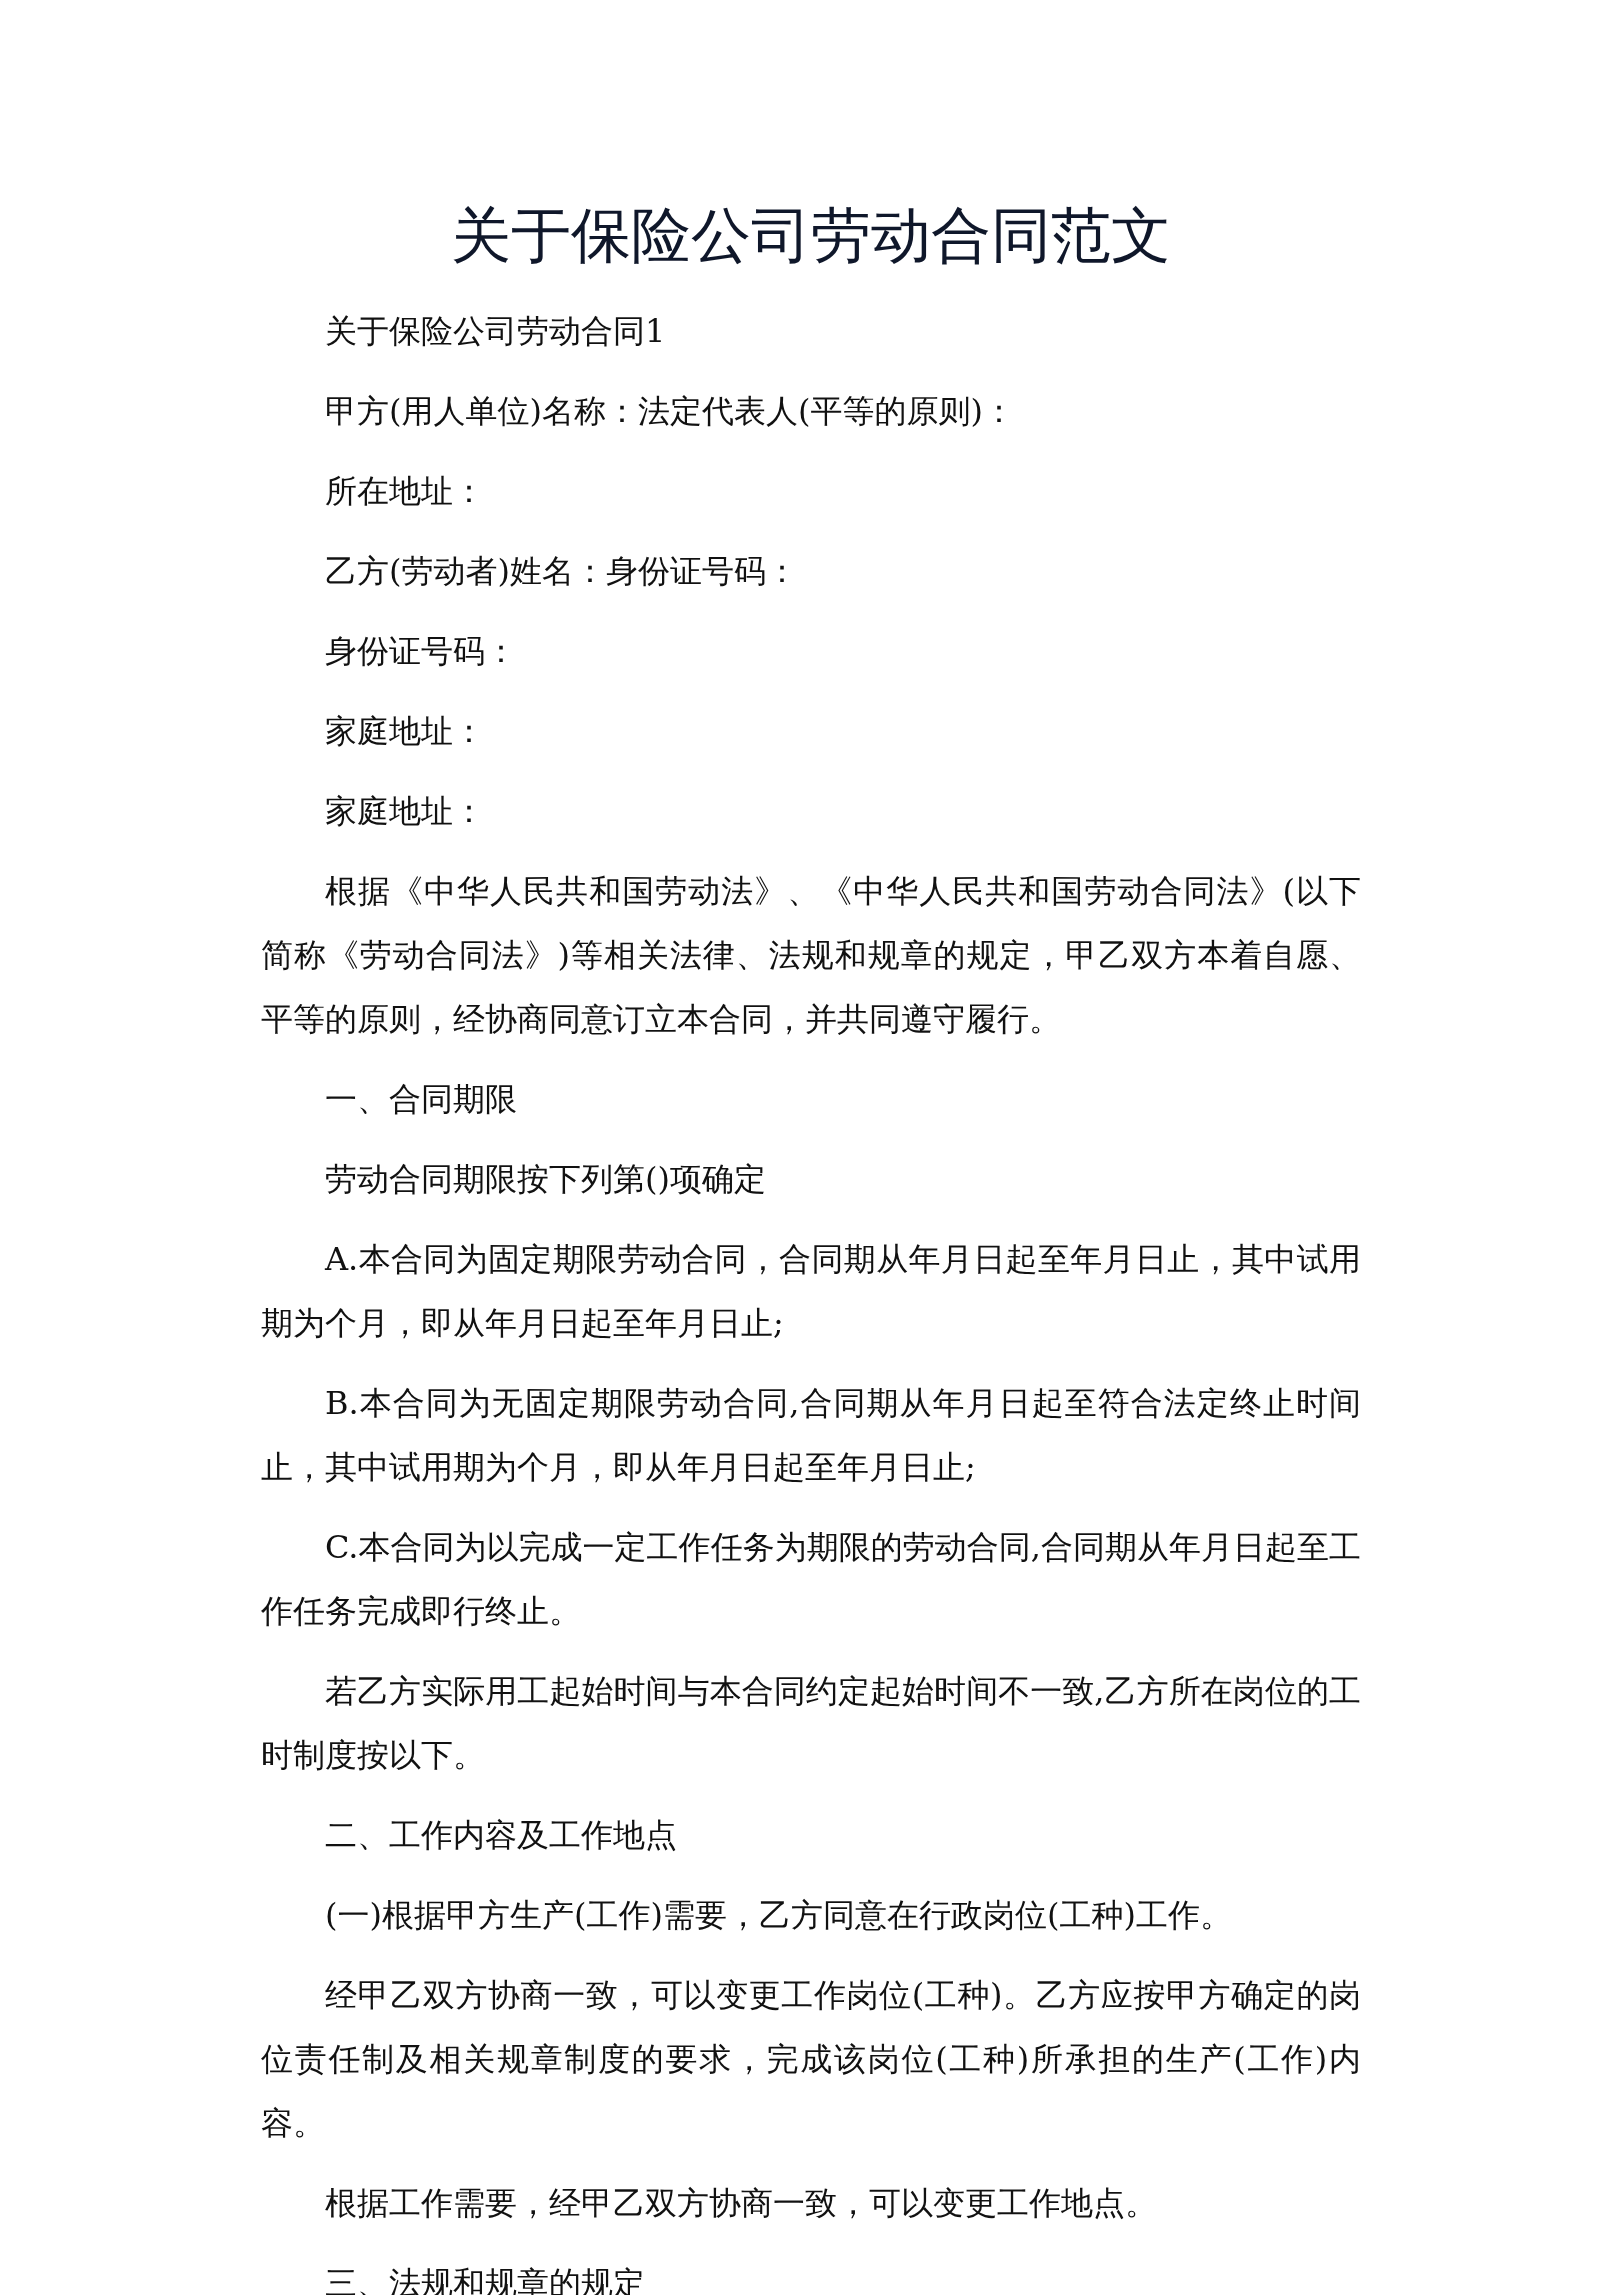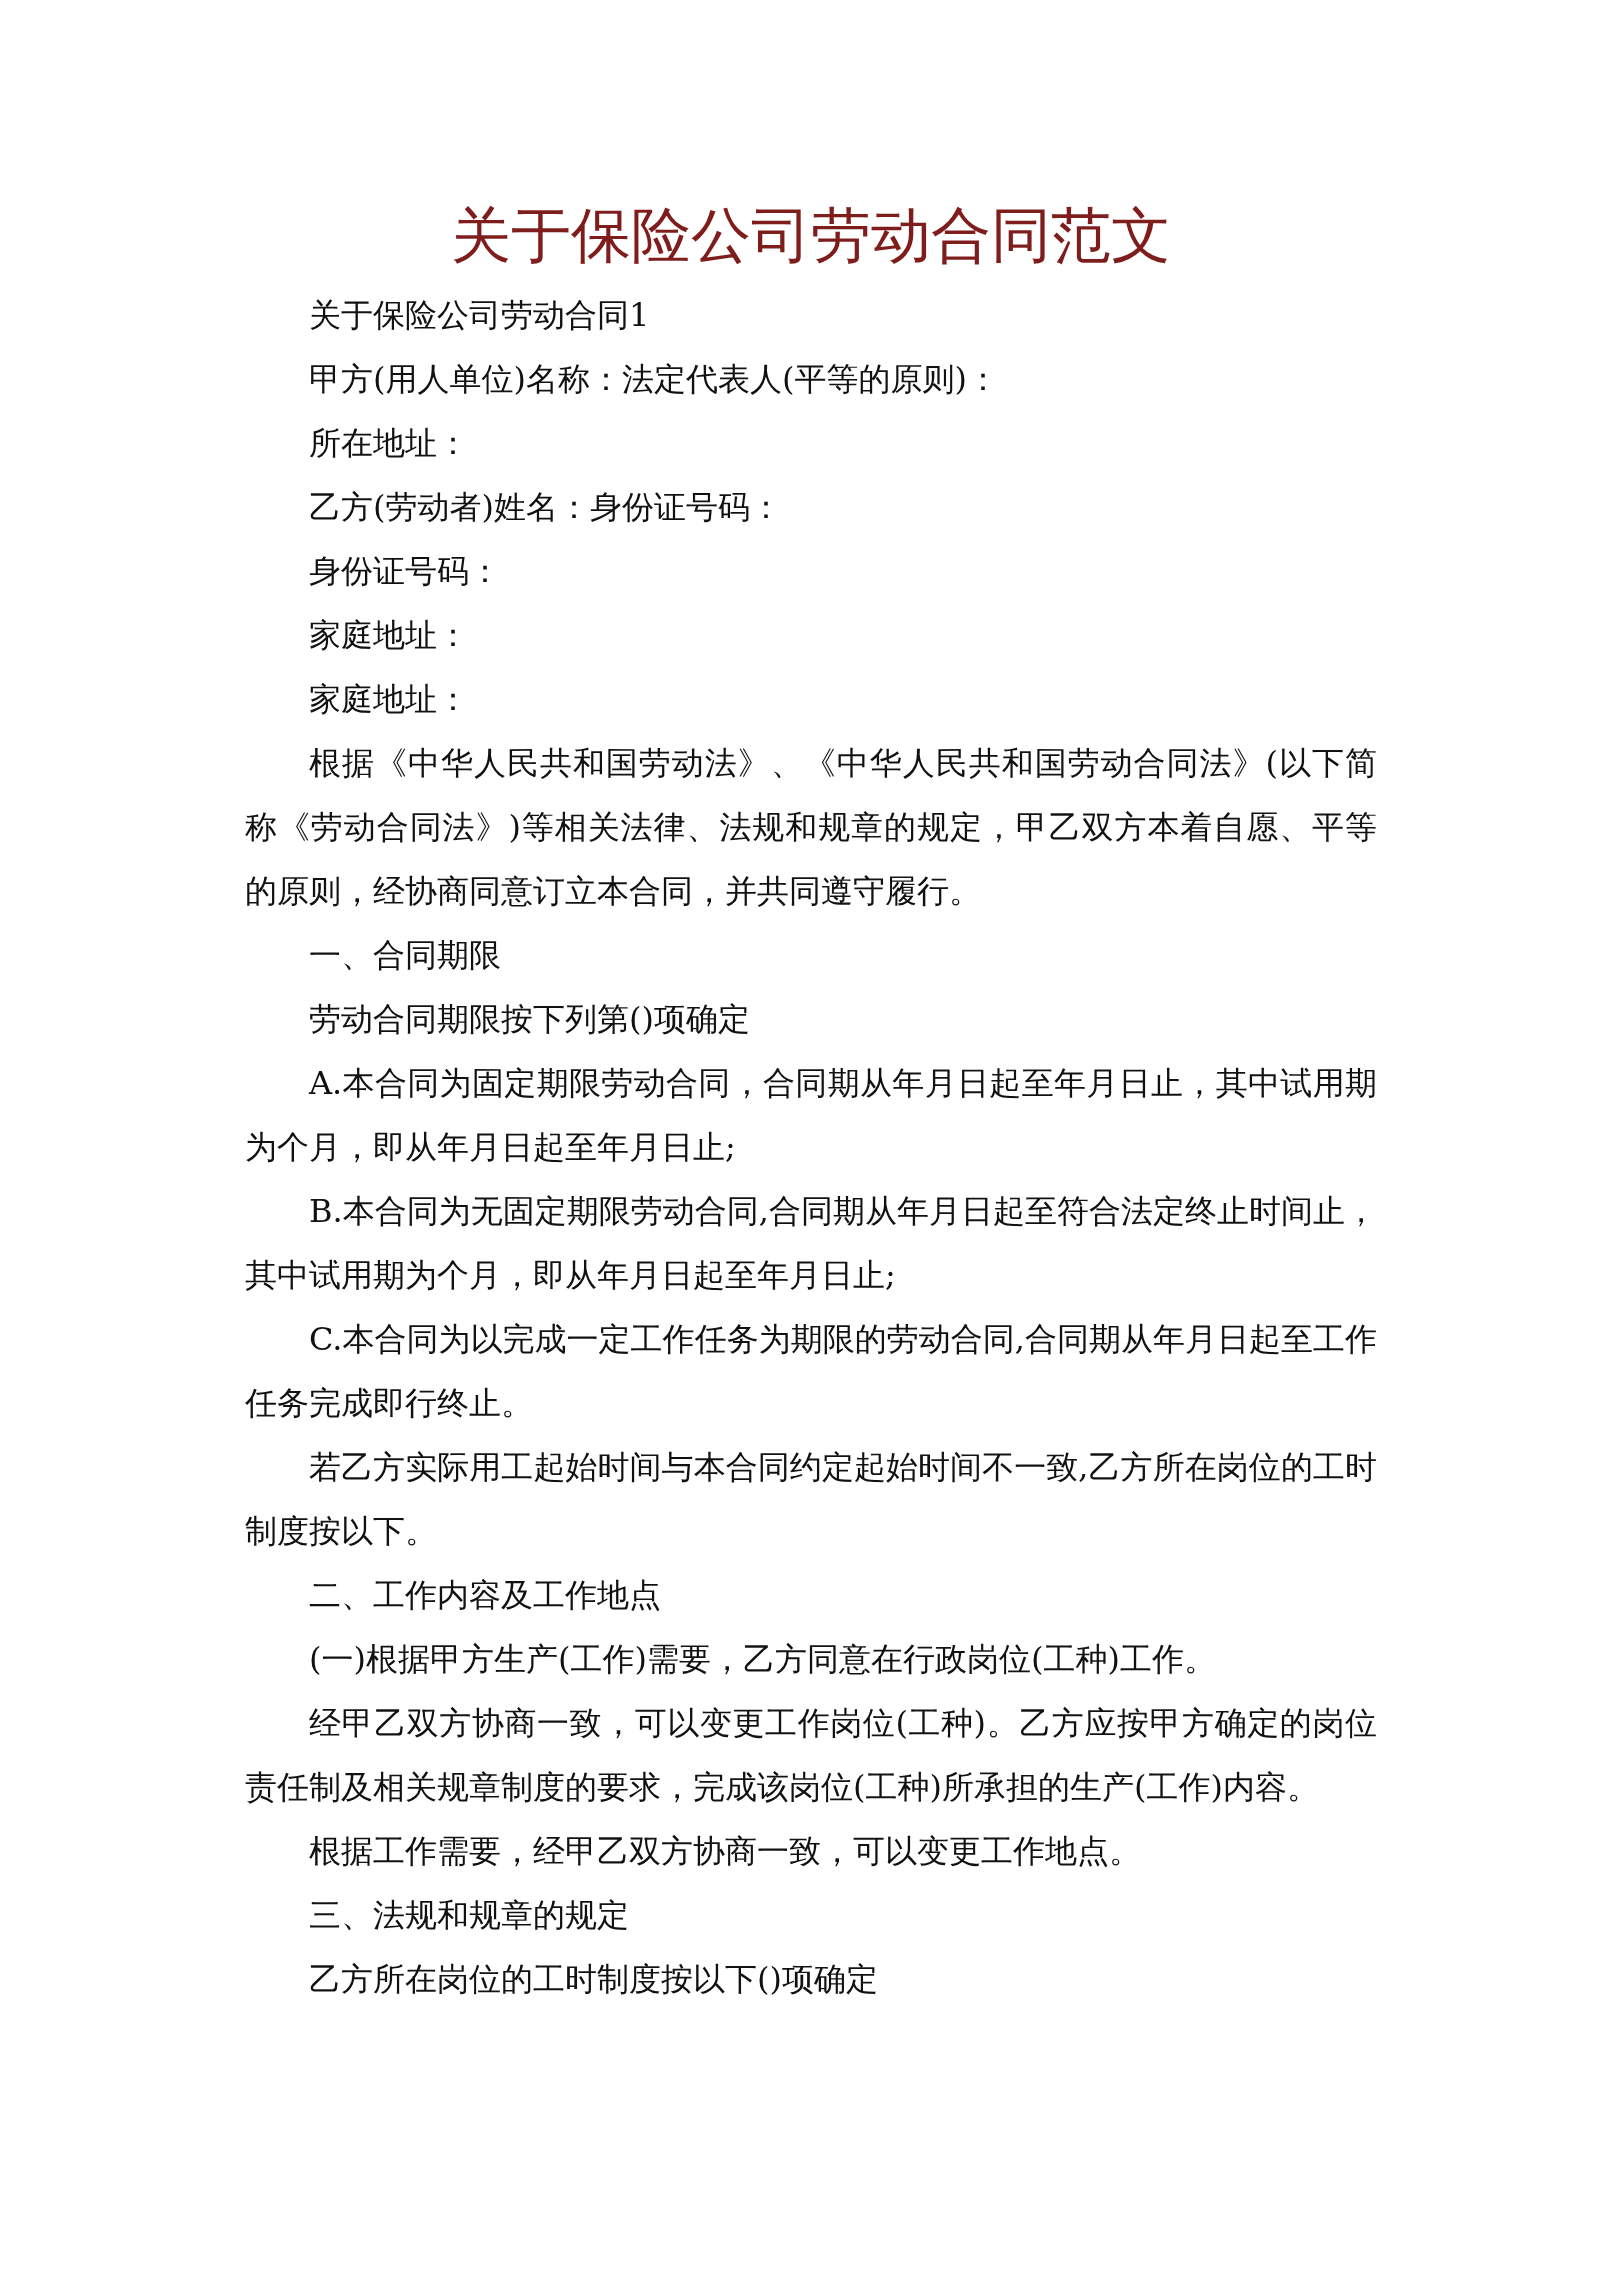--- a/index.html
+++ b/index.html
@@ -26,30 +26,30 @@
       left: 0;
       top: 196px;
       width: 1132px;
       text-align: center;
       font-family: "DejaVu Sans", "Liberation Sans", sans-serif;
       font-size: 60px;
       line-height: 79px;
       font-weight: normal;
       letter-spacing: 0px;
       margin: 0;
-      color: #7f1d1d;
+      color: #0f172a;
     }
     .body {
       position: absolute;
       left: 0;
       top: 283px;
       width: 1132px;
     }
     .para {
-      margin: 0;
+      margin: 16px;
       font-size: 32px;
       line-height: 64px;
       text-indent: 64px;
       text-align: justify;
       text-justify: inter-character;
       word-break: break-all;
       letter-spacing: 0px;
     }
   </style>
 </head>

